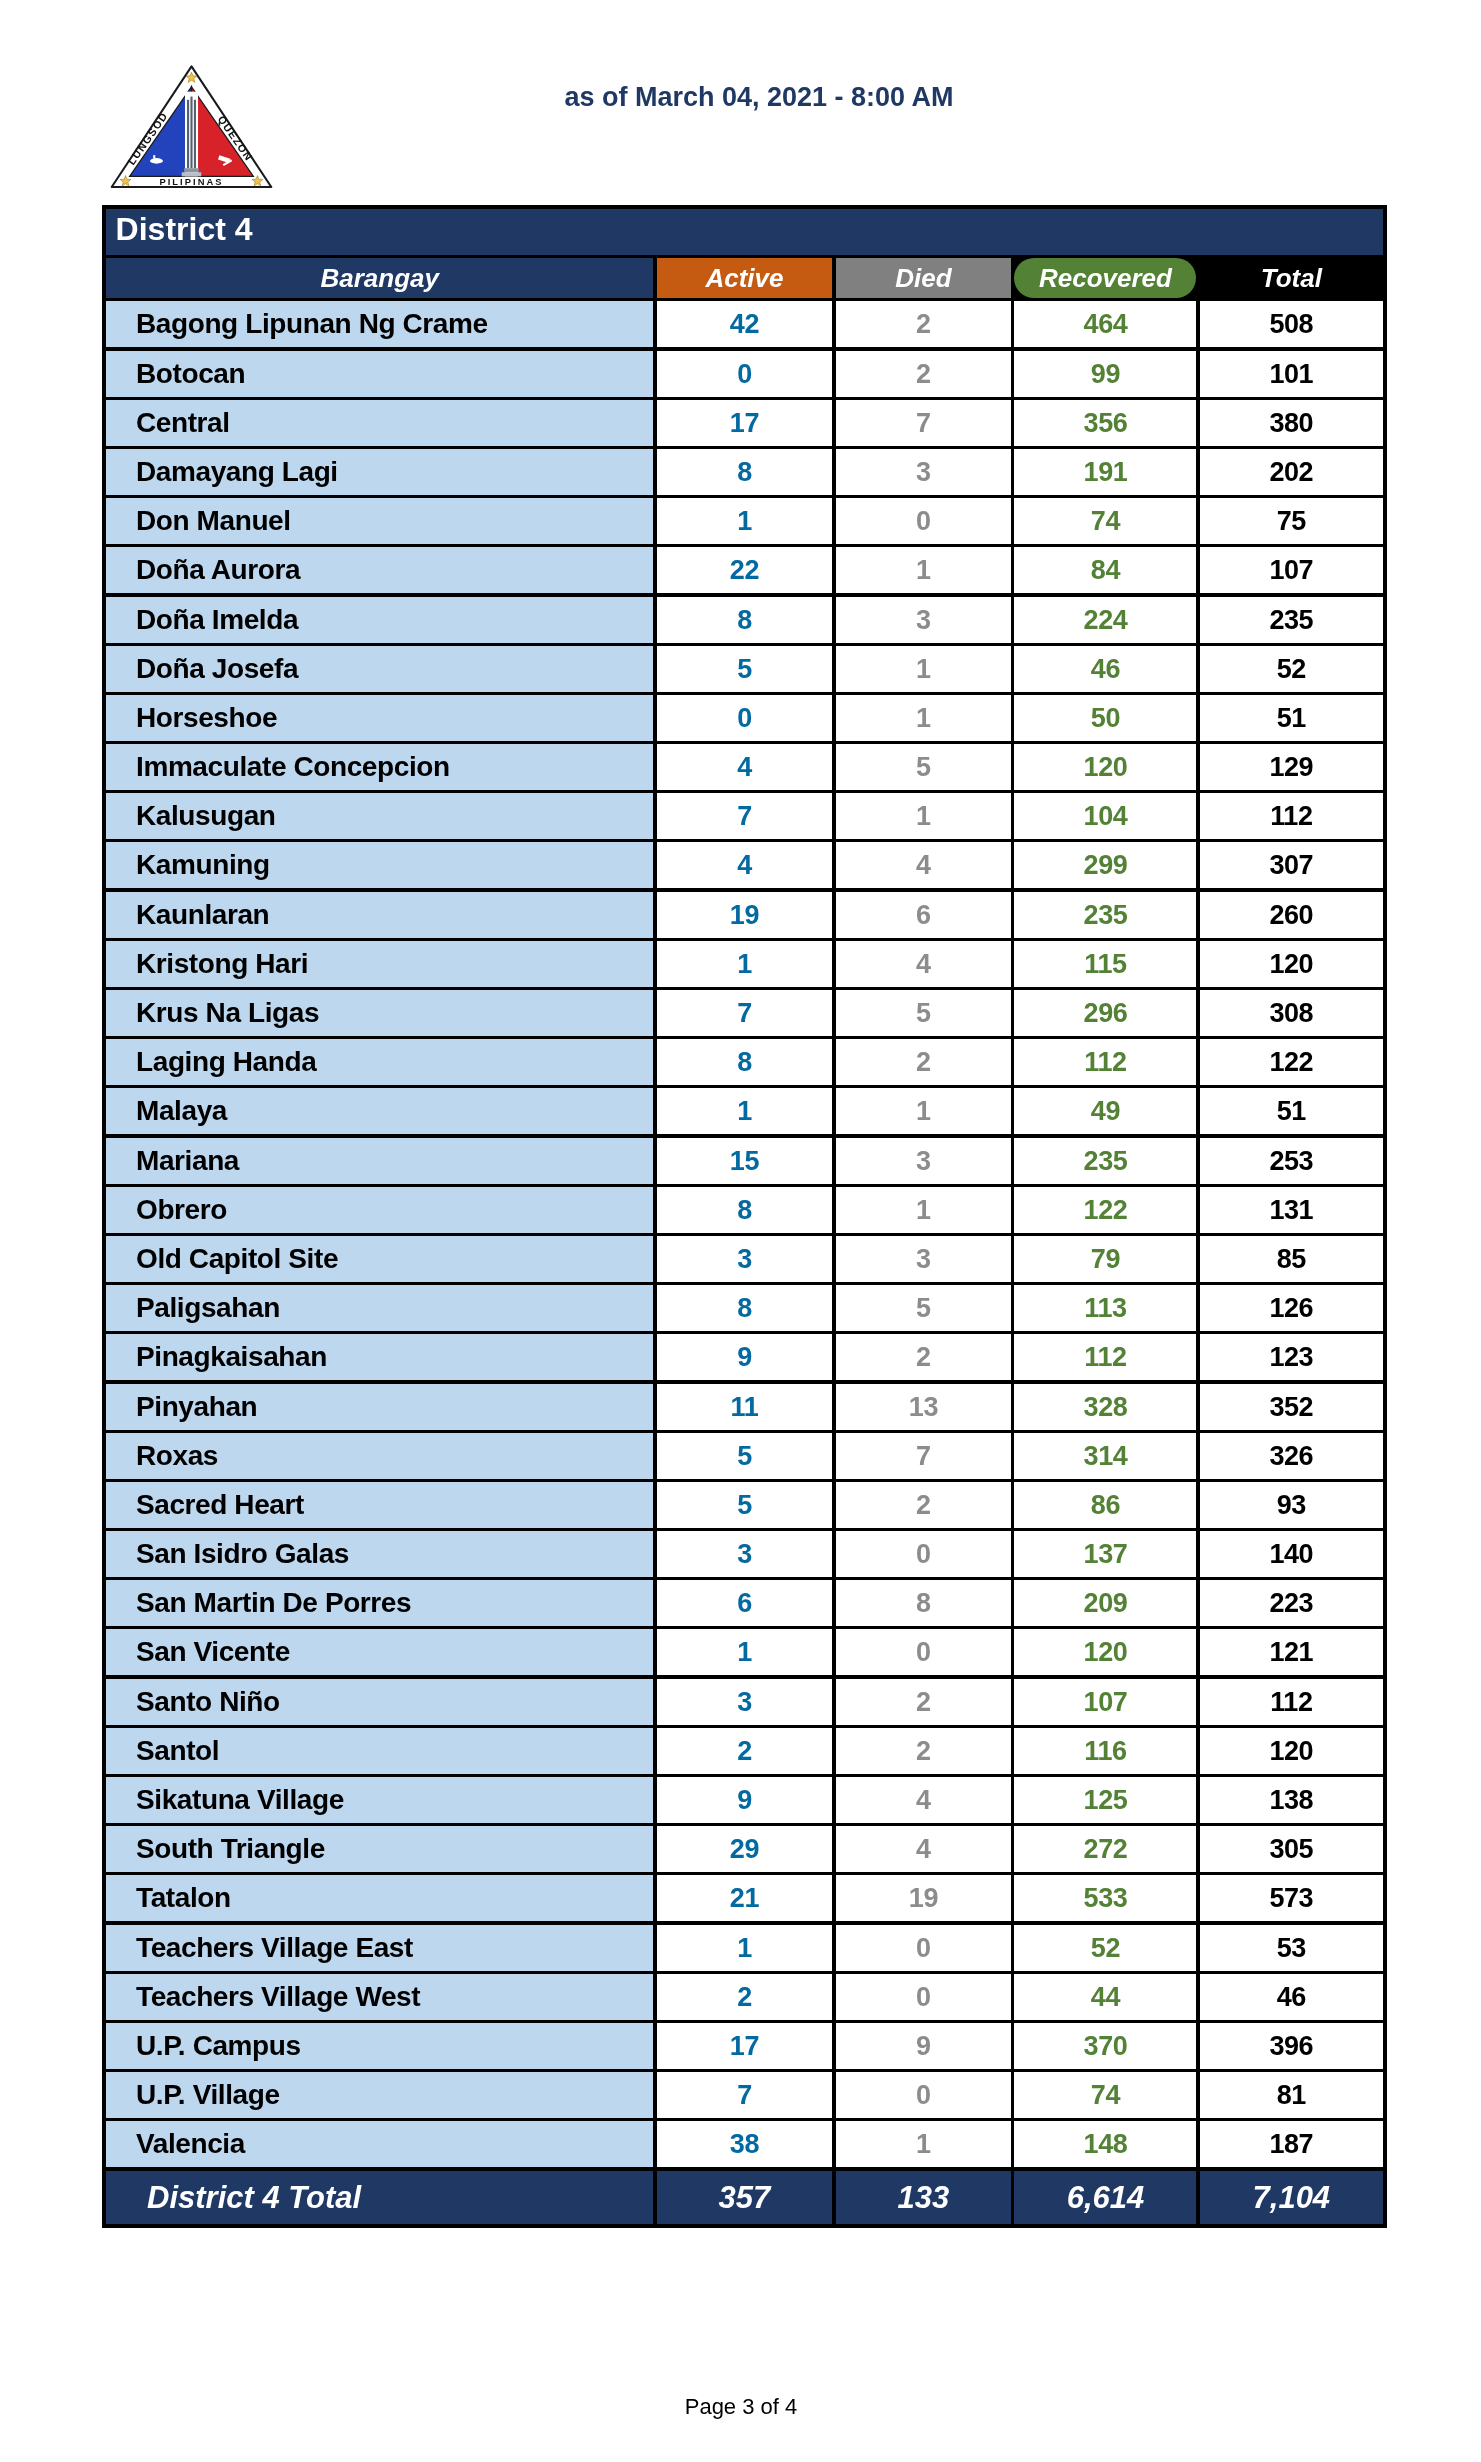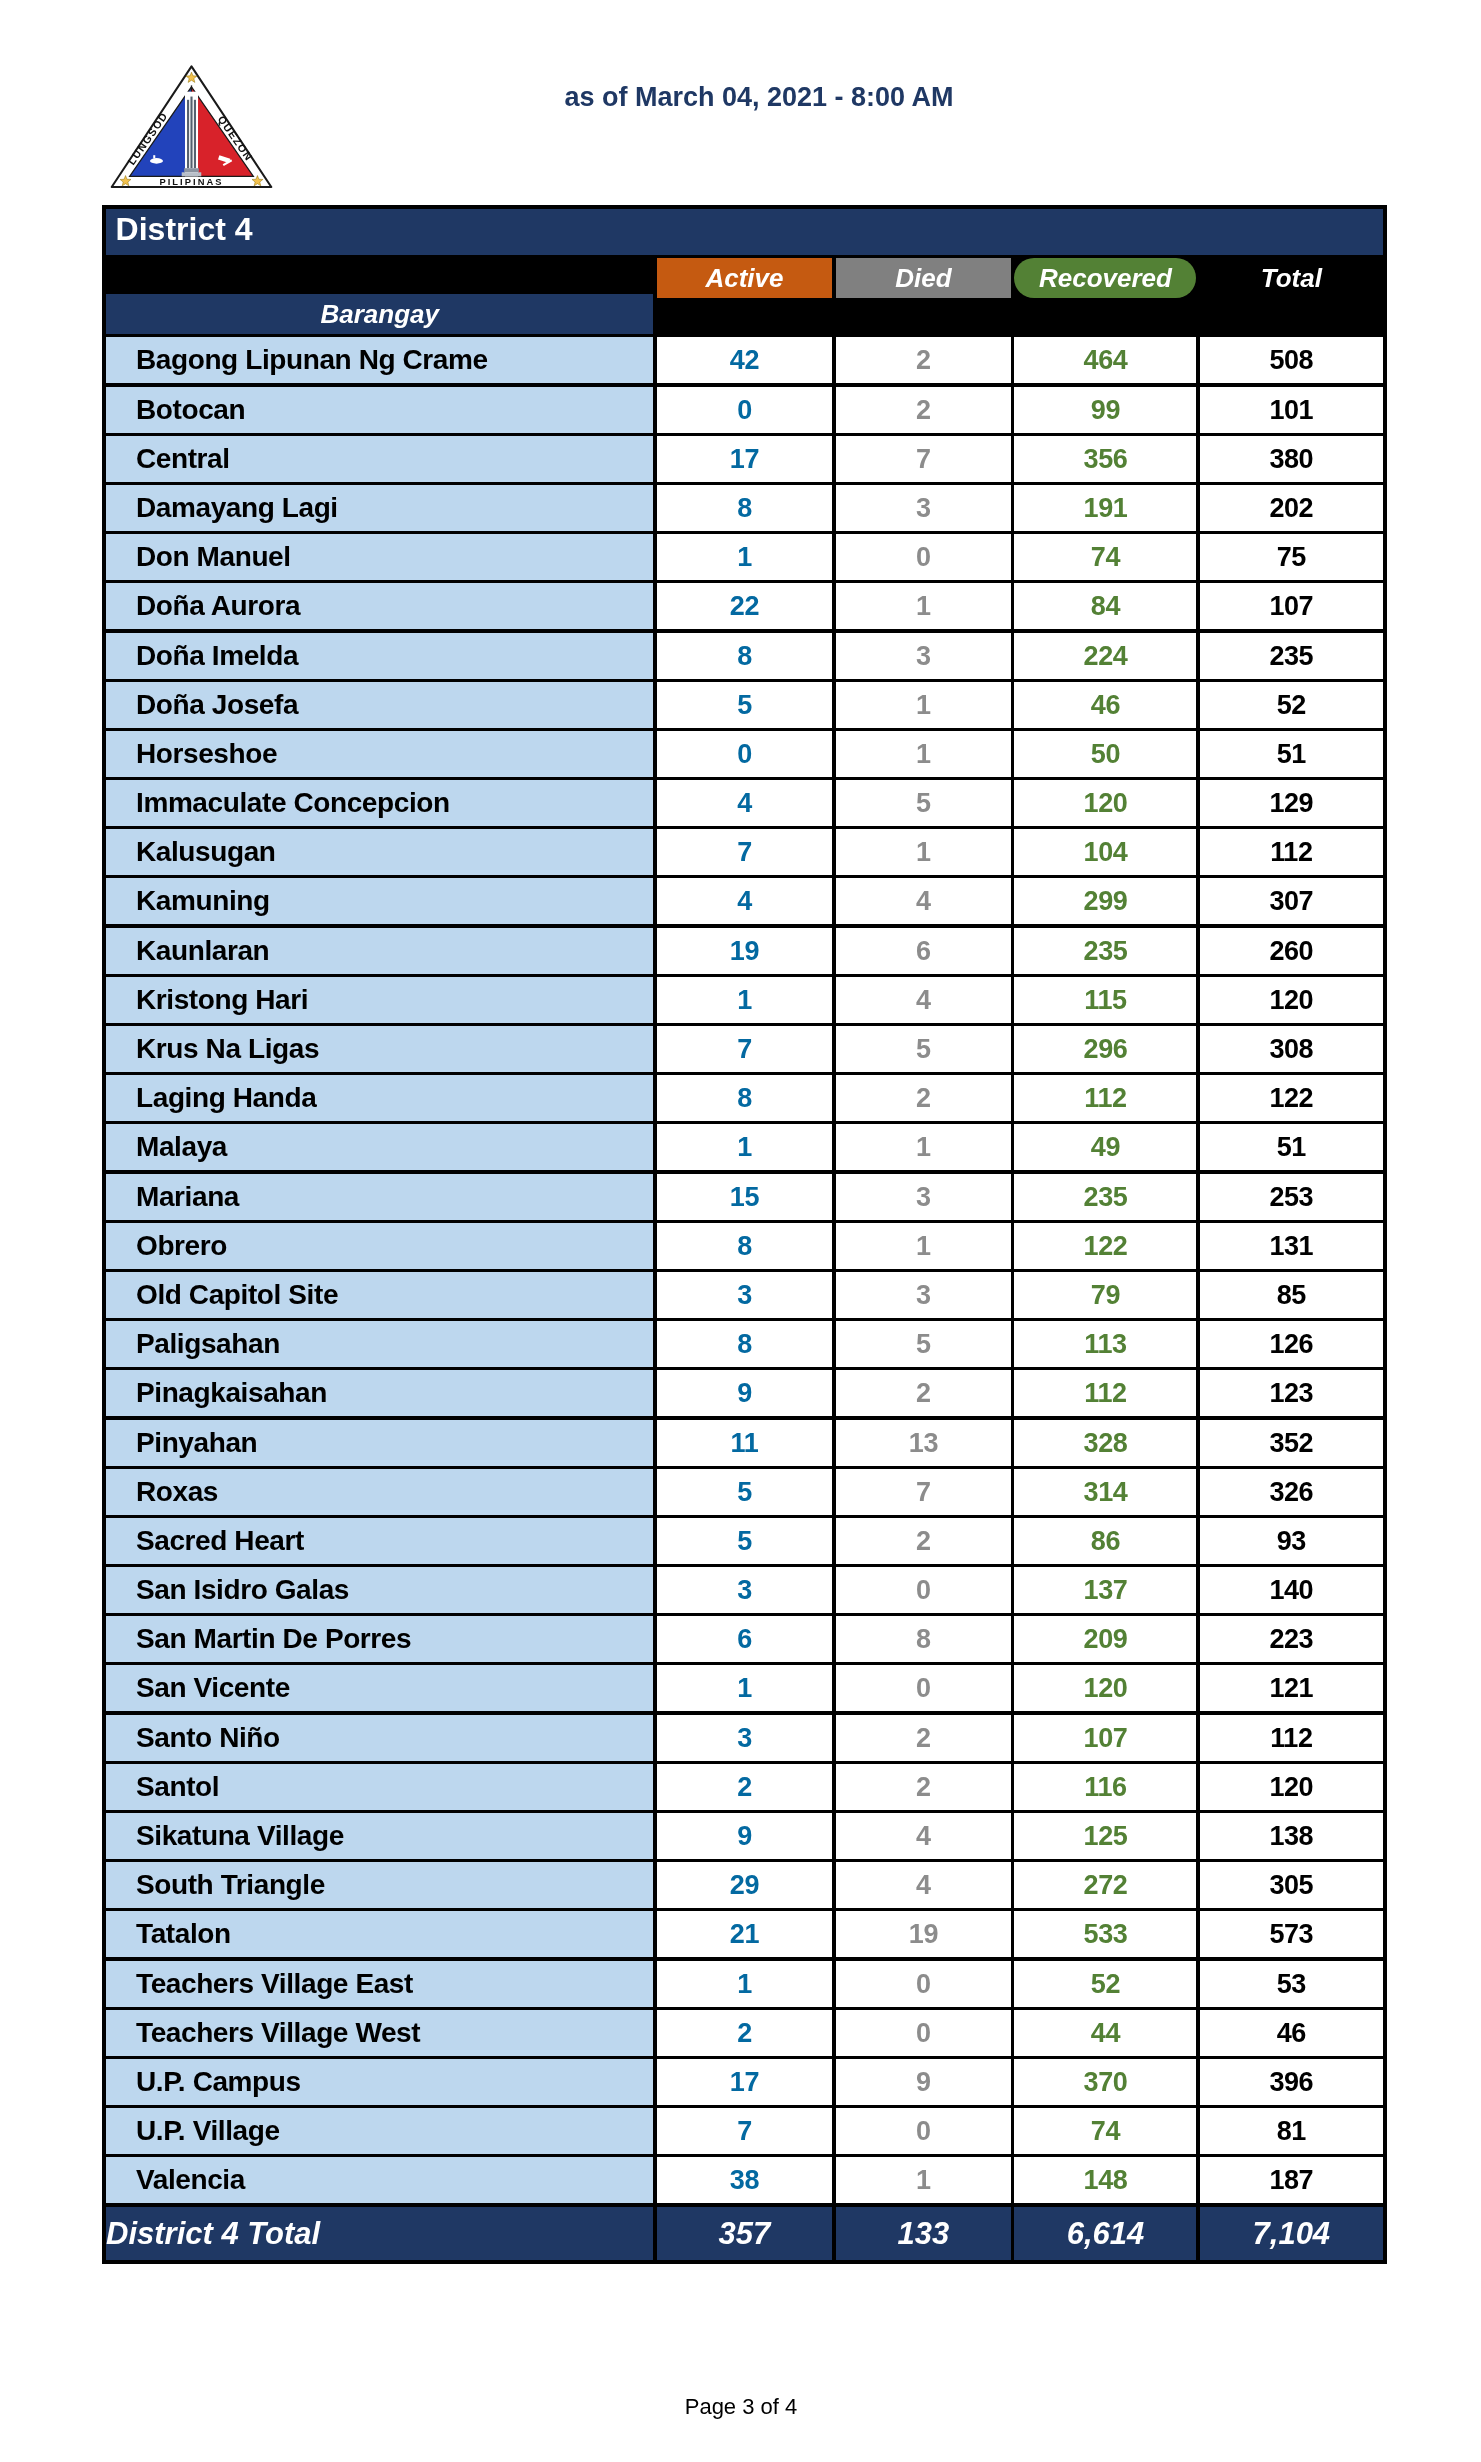--- a/index.html
+++ b/index.html
@@ -38,21 +38,21 @@
     background: #1F3864; color: #fff;
     font-size: 32px; font-weight: bold;
     height: 46px; line-height: 41px;
     padding-left: 9.6px;
   }
   .hdr {
     color: #fff; font-weight: bold; font-style: italic;
     font-size: 26px; text-align: center;
     height: 40px; line-height: 40px;
   }
-  .hdr-barangay  { background: #1F3864; margin-top: 36px; }
+  .hdr-barangay  { background: #1F3864; }
   .hdr-active    { background: #C55A11; }
   .hdr-died      { background: #808080; }
   .hdr-recovered { background: #538135; border-radius: 20px; }
   .hdr-total     { background: #000000; }
 
   .rows-host { display: contents; }
   .cell {
     background: #fff;
     height: 46px; line-height: 46px;
     font-weight: bold; font-size: 27px;
@@ -71,21 +71,21 @@
   .cell.total     { color: #000000; }
 
   .trow {
     background: #1F3864; color: #fff;
     font-weight: bold; font-style: italic;
     font-size: 31px;
     height: 53px; line-height: 53px;
     text-align: center;
     white-space: nowrap;
   }
-  .trow.name { text-align: left; }
+  .trow.name { text-align: left; padding-left: 41px; }
 
   
   .page-footer {
     position: absolute; top: 2394px; left: 0; right: 0;
     text-align: center; font-size: 22px; color: #000;
   }
 </style>
 </head>
 <body>
 

